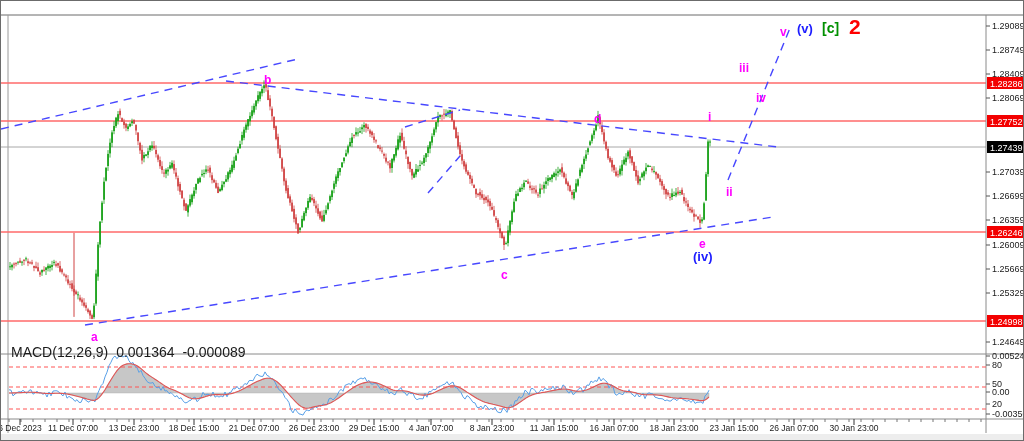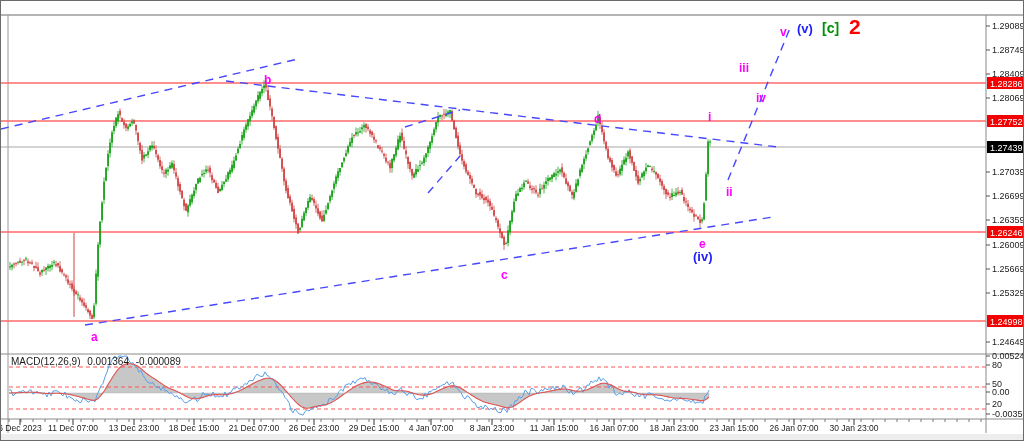--- a/index.html
+++ b/index.html
@@ -1,21 +1,21 @@
 <!DOCTYPE html>
 <html><head>
 <meta charset="utf-8">
 <style>
   html,body{margin:0;padding:0;background:#d4d0c8;font-family:"Liberation Sans",sans-serif;}
   .win{position:relative;width:1022px;height:439px;background:#ffffff;border:1px solid #6b6b6b;overflow:hidden;}
   .titlebar{position:absolute;left:0;top:0;width:100%;height:14px;background:#ffffff;font-size:9px;font-weight:700;color:#1a1a1a;}
   .titlebar .tri{position:absolute;left:6px;top:1px;font-size:7px;color:#333;cursor:pointer;}
   .titlebar .t{position:absolute;left:20px;top:2px;letter-spacing:0.2px;}
   svg{position:absolute;left:0;top:0;}
-  .macdlabel{position:absolute;left:10px;top:355px;font-size:10px;color:#1a1a1a;white-space:nowrap;z-index:5;text-align:right;}
+  .macdlabel{position:absolute;left:10px;top:343px;font-size:14px;color:#1a1a1a;white-space:nowrap;z-index:5;text-align:right;}
   .macdlabel span{margin-right:4px;}
 </style>
 </head>
 <body>
 
 <div class="win">
   <div class="titlebar">
     <span class="tri">▼</span>
     <span class="t">GBPUSD(€),H1</span>
   </div>

